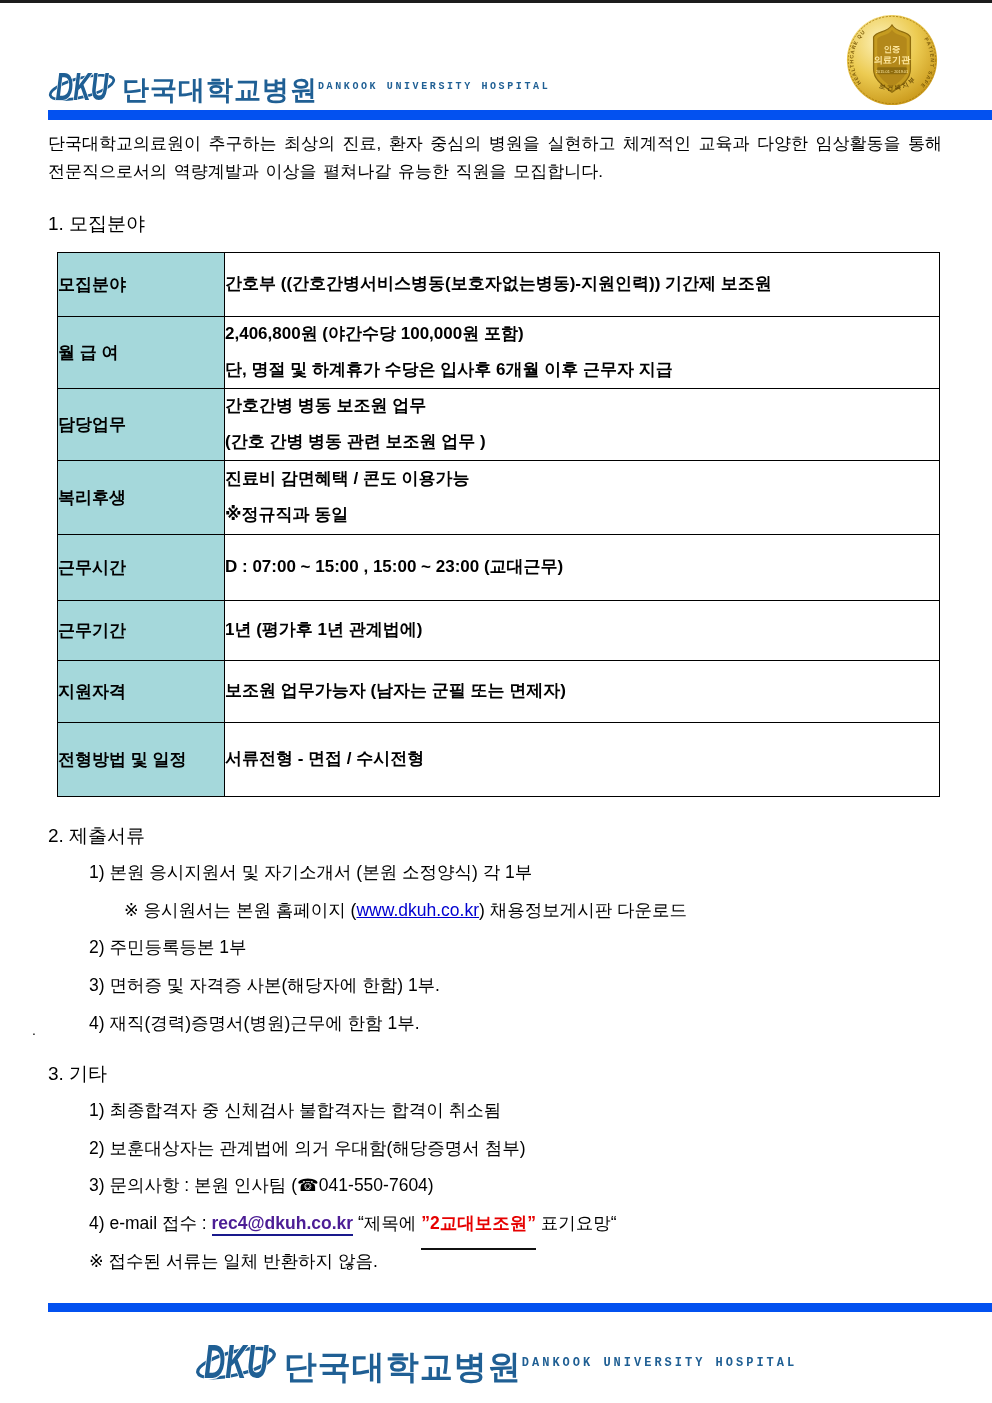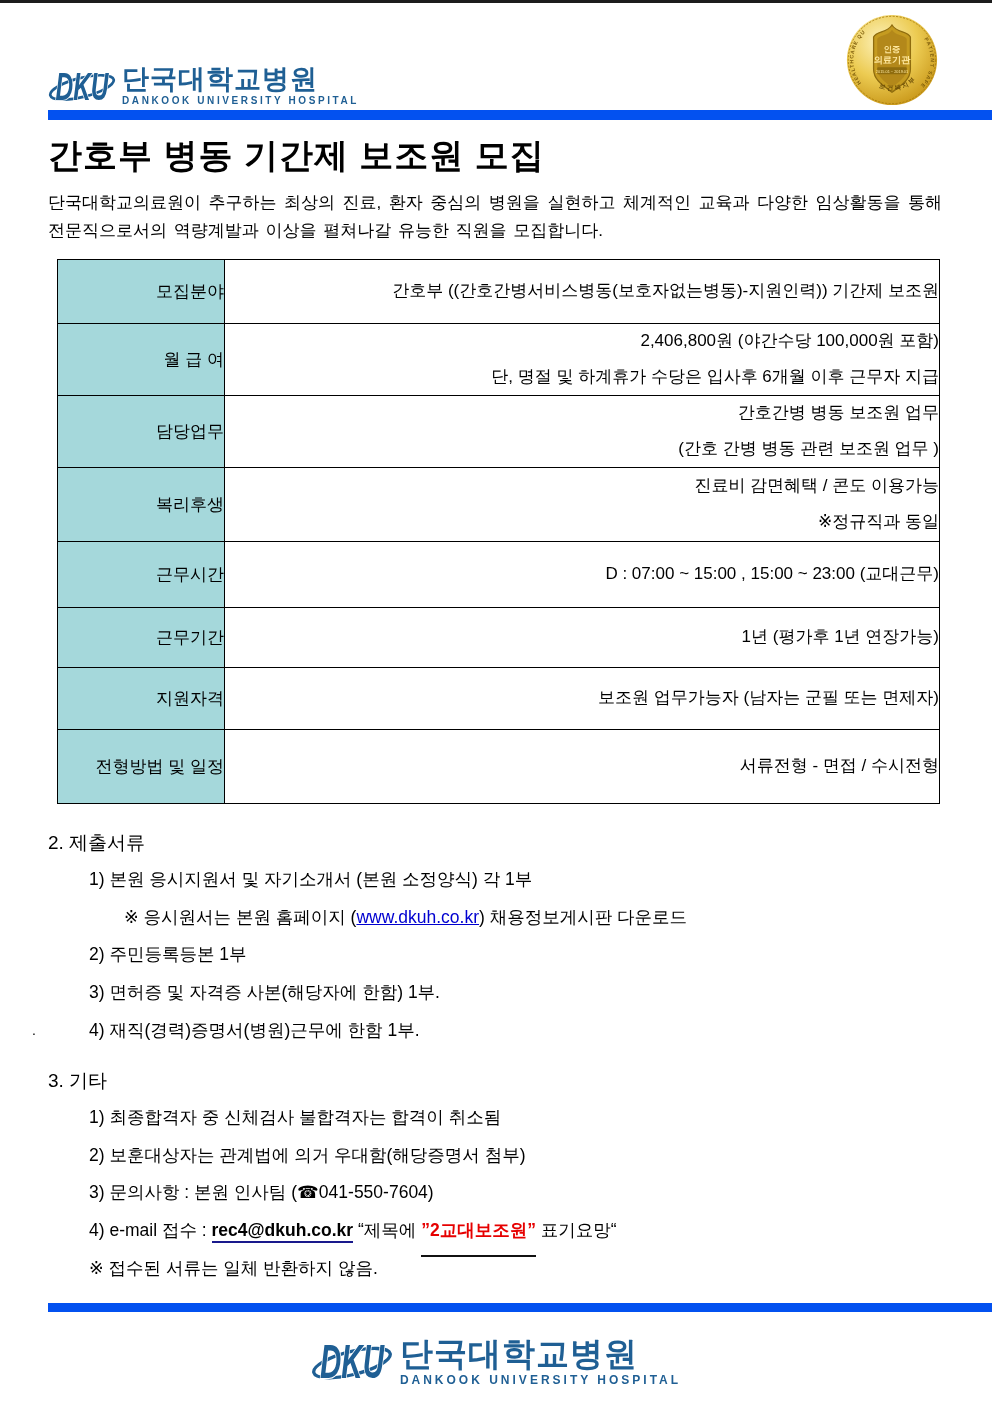--- a/index.html
+++ b/index.html
@@ -12,21 +12,21 @@
     overflow: hidden;
   }
   .page { position: relative; width: 992px; height: 1403px; }
 
   .top-edge { position: absolute; top: 0; left: 0; width: 100%; height: 3px; background: #1c1c1c; }
 
   
   .header { position: relative; padding: 60px 0 0 48px; }
   .logo { display: flex; align-items: flex-end; gap: 6px; }
   .logo svg.mark { display: block; }
-  .logo-text { display: flex; flex-direction: column; line-height: 1; padding-bottom: 2px; }
+  .logo-text { display: flex; flex-direction: row; line-height: 1; padding-bottom: 2px; font-family: Liberation Mono, monospace; }
   .logo-kr { font-size: 27px; font-weight: bold; color: #1f5f94; letter-spacing: 1px; }
   .logo-en { font-size: 10px; font-weight: bold; color: #1f5f94; letter-spacing: 2.6px; margin-top: 3px; }
   .blue-bar { margin-left: 48px; height: 10px; background: #0351f0; margin-top: 2px; }
 
   .seal { position: absolute; top: 14px; right: 54px; width: 92px; height: 92px; }
 
   
   .title {
     margin: 13px 52px 0 48px;
     font-size: 34px; font-weight: 800; color: #000;
@@ -43,43 +43,43 @@
 
   
   table.recruit {
     margin: 15px 0 0 57px;
     width: 883px;
     border-collapse: collapse;
     table-layout: fixed;
   }
   table.recruit th, table.recruit td {
     border: 1.6px solid #000;
-    text-align: right; vertical-align: middle;
-    font-size: 17px; font-weight: 400; color: #000;
+    text-align: left; vertical-align: middle;
+    font-size: 17px; font-weight: 700; color: #000;
   }
   table.recruit th { width: 167px; background: #a5d8db; }
   table.recruit td .ln { line-height: 1.45; }
   table.recruit td .ln + .ln:not(:empty) { margin-top: 11px; }
   .ln:empty { display: none; }
   table.recruit tr:nth-child(1) { height: 64px; }
   table.recruit tr:nth-child(2) { height: 72px; }
   table.recruit tr:nth-child(3) { height: 72px; }
   table.recruit tr:nth-child(4) { height: 74px; }
   table.recruit tr:nth-child(5) { height: 66px; }
   table.recruit tr:nth-child(6) { height: 60px; }
   table.recruit tr:nth-child(7) { height: 62px; padding-left: 20px; }
   table.recruit tr:nth-child(8) { height: 74px; }
 
   
   .list { margin: 12px 50px 0 70px; font-size: 17.5px; color: #000; }
   .list .li { line-height: 1.35; margin-bottom: 14px; margin-left: 19px; }
   .list .sub { padding-left: 35px; }
   a.link { color: #0000d0; text-decoration: underline; }
   .email {
-    color: #000000; font-weight: bold;
+    color: #4c1d95; font-weight: bold;
     border-bottom: 2px solid #19198c; text-decoration: none; padding-bottom: 1px;
   }
   .red-quote {
     color: #e60000; font-weight: bold;
     border-bottom: 2px solid #111; padding-bottom: 15px;
   }
   .stray-dot { position: absolute; left: 32px; top: 1022px; font-size: 14px; color: #000; }
 
   
   .footer-bar { position: absolute; top: 1303px; left: 48px; right: 0; height: 9px; background: #0351f0; }
@@ -133,23 +133,23 @@
       <text font-size="5.6" font-weight="bold" fill="#7e5d0b" letter-spacing="1.4">
         <textPath href="#arcR" startOffset="12%">PATIENT SAFETY</textPath>
       </text>
       <text font-size="7" font-weight="bold" fill="#6d4f07" letter-spacing="2">
         <textPath href="#arcB" startOffset="26%">보건복지부</textPath>
       </text>
     </svg>
   </div>
   <div class="blue-bar"></div>
 
-  <h1 class="title">간호부 병동 기간제 보조원 모집</h1>
   <p class="intro">단국대학교의료원이 추구하는 최상의 진료, 환자 중심의 병원을 실현하고 체계적인 교육과 다양한 임상활동을 통해 전문직으로서의 역량계발과 이상을 펼쳐나갈 유능한 직원을 모집합니다.</p>
 
+  <div class="sec-heading">1. 모집분야</div>
   <table class="recruit">
     <tbody>
       <tr>
         <th>모집분야</th>
         <td>
           <div class="ln">간호부 ((간호간병서비스병동(보호자없는병동)-지원인력)) 기간제 보조원</div>
 
         </td>
       </tr>
       <tr>
@@ -176,21 +176,21 @@
       <tr>
         <th>근무시간</th>
         <td>
           <div class="ln">D : 07:00 ~ 15:00 , 15:00 ~ 23:00 (교대근무)</div>
 
         </td>
       </tr>
       <tr>
         <th>근무기간</th>
         <td>
-          <div class="ln">1년 (평가후 1년 연장가능)</div>
+          <div class="ln">1년 (평가후 1년 관계법에)</div>
 
         </td>
       </tr>
       <tr>
         <th>지원자격</th>
         <td>
           <div class="ln">보조원 업무가능자 (남자는 군필 또는 면제자)</div>
 
         </td>
       </tr>

